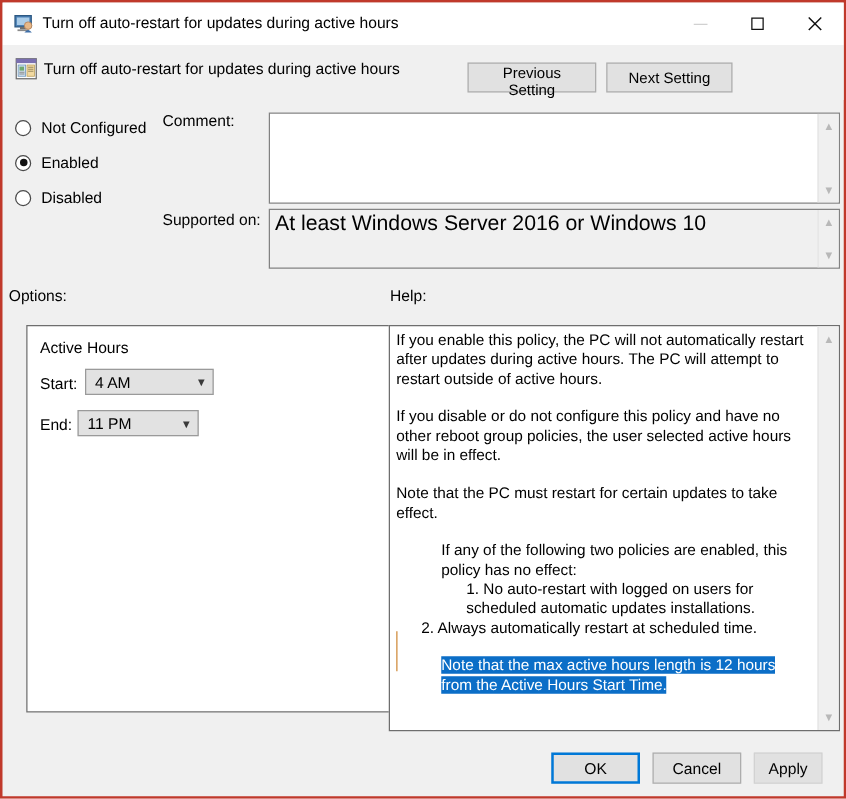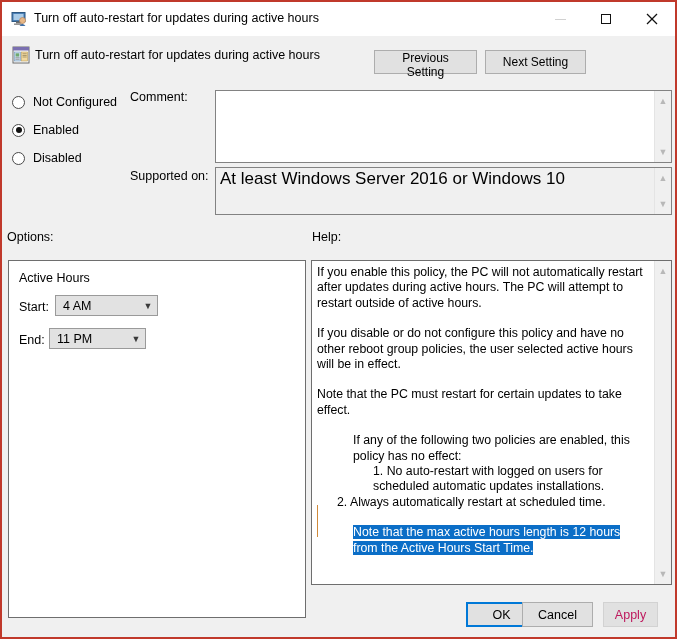--- a/index.html
+++ b/index.html
@@ -180,21 +180,21 @@
   }
 
   
   .panel {
     position: absolute;
     background: #ffffff;
     border: 1px solid #6e6e6e;
     box-sizing: border-box;
     overflow: hidden;
   }
-  #options-panel { left: 6px; top: 258px; width: 298px; height: 358px; }
+  #options-panel { left: 19px; top: 258px; width: 298px; height: 310px; }
   #help-panel    { left: 309px; top: 258px; width: 361px; height: 325px; }
 
   .group-title {
     position: absolute;
     left: 10px; top: 10px;
     font-size: 12.5px;
   }
   .combo-label {
     position: absolute;
     font-size: 12.5px;
@@ -256,28 +256,28 @@
     height: 25px;
     font-family: "Liberation Sans", sans-serif;
     font-size: 12.5px;
     background: #e1e1e1;
     border: 1px solid #adadad;
     color: #000;
     box-sizing: border-box;
     cursor: default;
   }
   #btn-ok {
-    left: 464px; width: 71px;
+    left: 439px; width: 71px;
     background: #e1e1e1;
     border: 2px solid #0078d7;
   }
   #btn-cancel { left: 520px; width: 71px; }
   #btn-apply {
     left: 601px; width: 55px;
-    color: #be185d;
+    color: #000000;
     background: #e1e1e1;
     border: 1px solid #d2d2d2;
   }
 </style>
 </head>
 <body>
 
 <div id="screen">
 
   <div class="titlebar">

